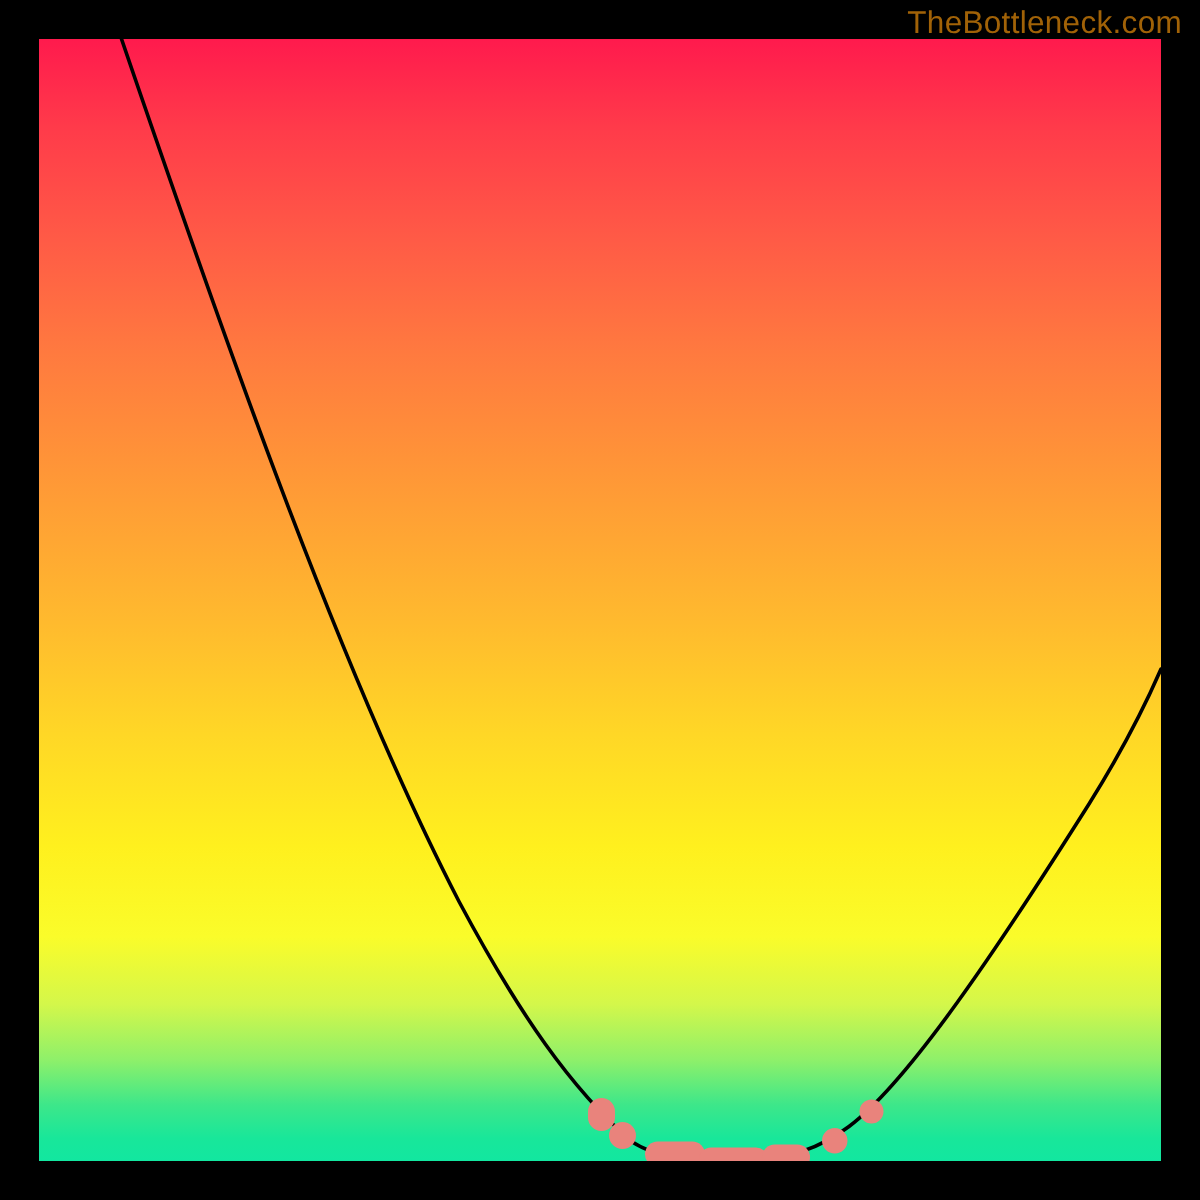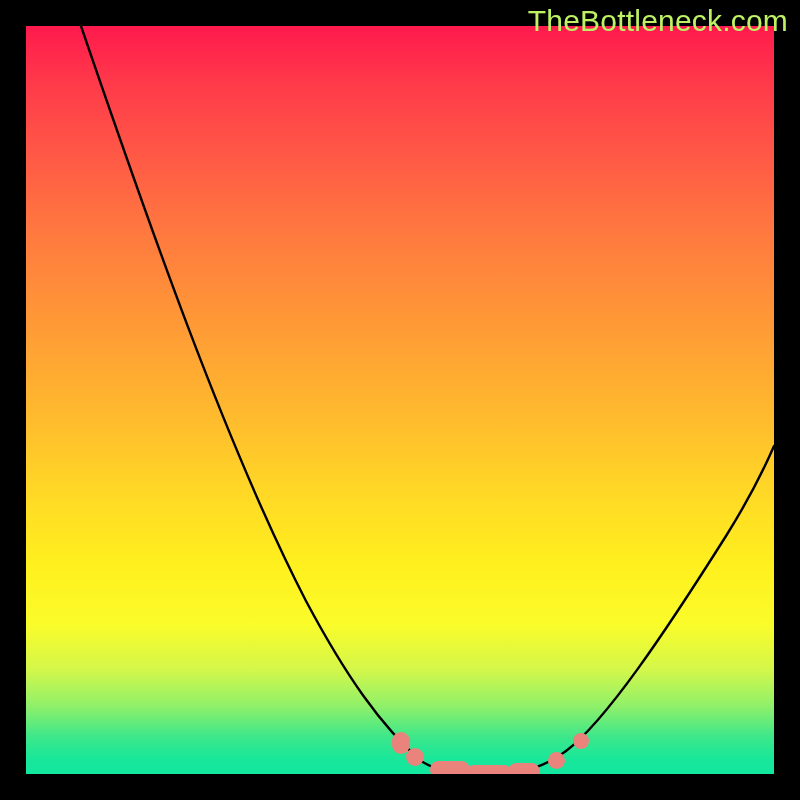--- a/index.html
+++ b/index.html
@@ -41,22 +41,22 @@
       #8ef06a 91%,
       #3de78a 95%,
       #18e79a 98%,
       #12e7a0 100%
     );
   }
   .watermark {
     position: absolute;
     top: 4px;
     right: 12px;
-    color: #bef264;
-    font-size: 30px;
+    color: #a16207;
+    font-size: 21px;
     letter-spacing: 0.2px;
     font-weight: 400;
     user-select: none;
   }
   svg.curve {
     position: absolute;
     left: 0;
     top: 0;
     width: 748px;
     height: 748px;

